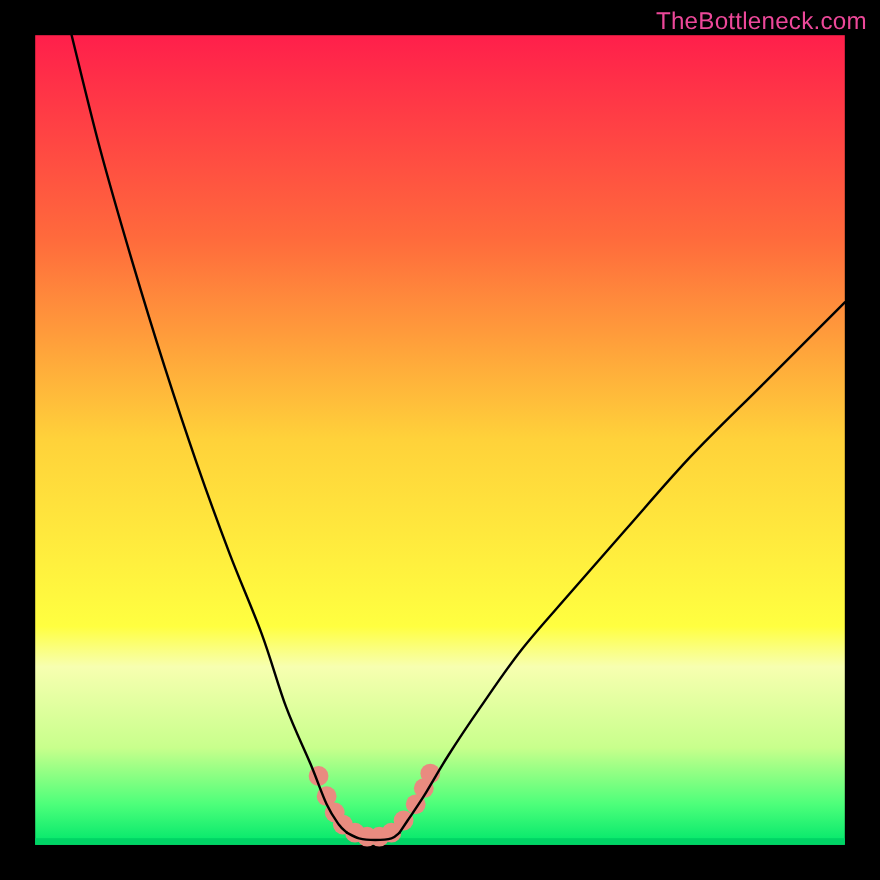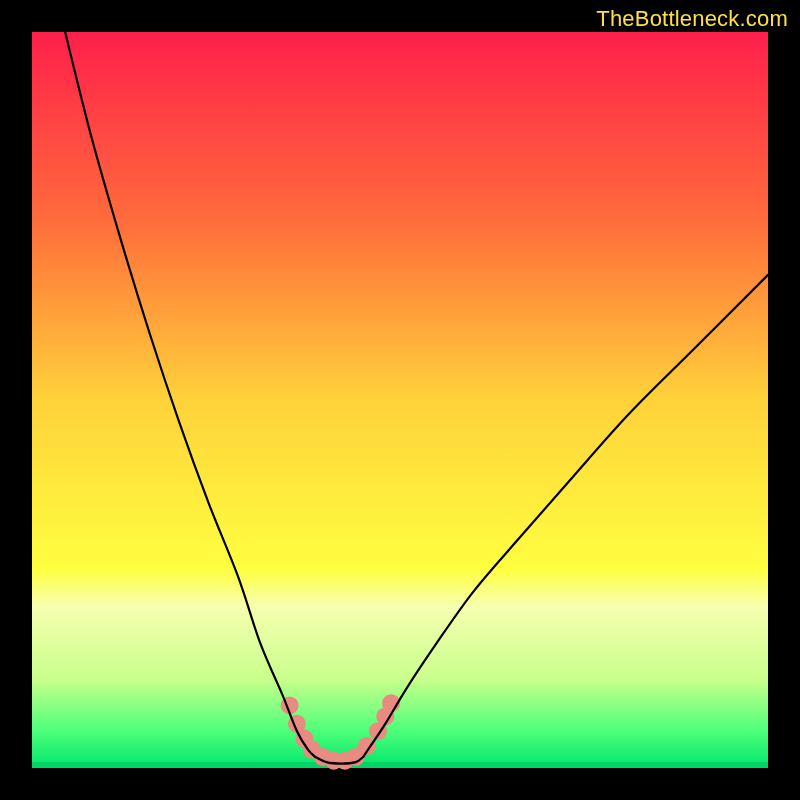--- a/index.html
+++ b/index.html
@@ -14,21 +14,21 @@
   .stage {
     position: relative;
     width: 800px;
     height: 800px;
     background: #000;
   }
   .watermark {
     position: absolute;
     top: 6px;
     right: 12px;
-    color: #fde047;
+    color: #ec4899;
     font-size: 22px;
     font-weight: 500;
     letter-spacing: 0.2px;
     z-index: 10;
   }
   svg {
     position: absolute;
     top: 0;
     left: 0;
     display: block;

